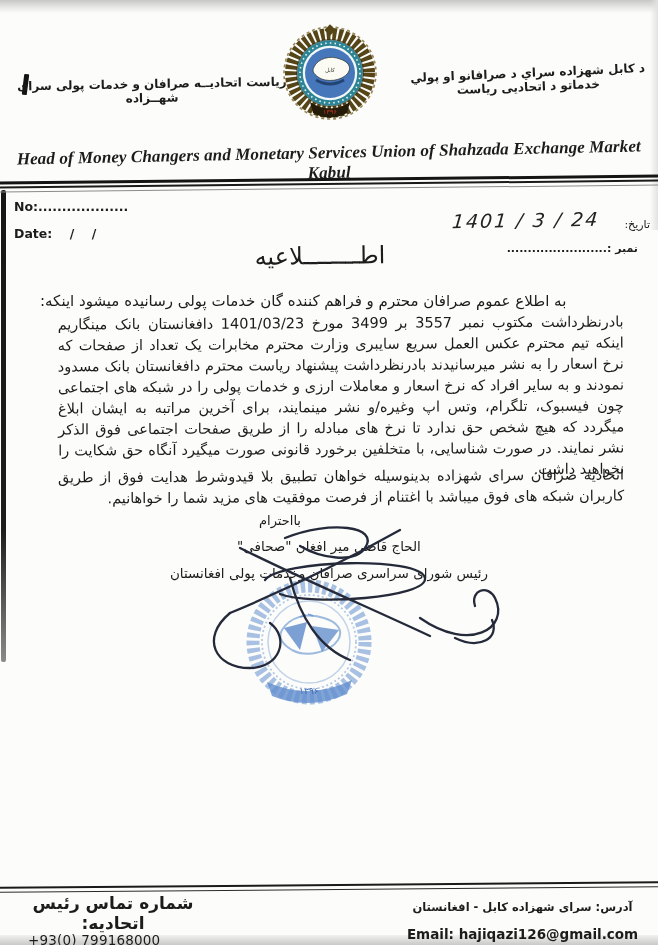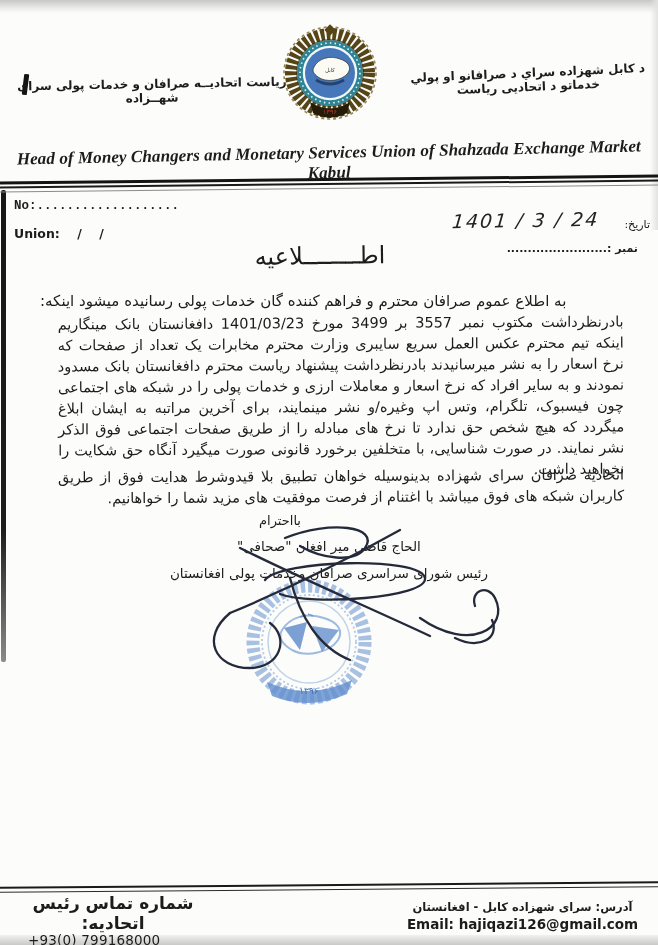--- a/index.html
+++ b/index.html
@@ -27,21 +27,21 @@
   .logo{position:absolute;left:278px;top:24px;width:104px;height:106px;}
   .title-en{position:absolute;left:0;top:143px;width:658px;text-align:center;
     font-family:"Liberation Serif",serif;font-style:italic;font-weight:bold;
     font-size:17px;transform:rotate(-1.2deg);letter-spacing:.1px;}
   .rule-head{position:absolute;left:-4px;top:178px;width:666px;transform:rotate(-0.6deg);}
   .rule-head .r1{height:2.5px;background:#141414;margin-bottom:2.5px;}
   .rule-head .r2{height:2.2px;background:#1a1a1a;margin-bottom:2.5px;}
   .rule-head .r3{height:1px;background:#8b8b89;}
 
   
-  .no-en{position:absolute;left:14px;top:199px;font-weight:bold;font-size:12.5px;white-space:pre;font-family:Liberation Mono, monospace;}
+  .no-en{position:absolute;left:14px;top:199px;font-weight:bold;font-size:12.5px;white-space:pre;}
   .date-en{position:absolute;left:14px;top:226px;font-weight:bold;font-size:12.5px;white-space:pre;}
   .no-fa{position:absolute;right:20px;top:208px;direction:rtl;font-weight:bold;font-size:11px;margin-top:34px;}
   .date-fa{position:absolute;right:8px;top:218px;direction:rtl;font-weight:normal;font-size:11px;}
   .date-hand{position:absolute;right:58px;top:209px;direction:ltr;
     font-size:19px;font-style:italic;letter-spacing:2px;color:#232323;
     transform:rotate(-1deg) skewX(-6deg);font-weight:400;}
 
   
   .n-title{position:absolute;left:0;top:242px;width:640px;text-align:center;
     direction:rtl;font-size:24px;transform:rotate(-0.8deg);}
@@ -61,21 +61,21 @@
 
   
   .rule-foot{position:absolute;left:-4px;top:884px;width:666px;transform:rotate(-0.5deg);}
   .rule-foot .r1{height:2px;background:#1a1a1a;margin-bottom:2.5px;}
   .rule-foot .r2{height:1.6px;background:#2a2a2a;}
   .f-left{position:absolute;left:28px;top:893px;width:170px;}
   .f-left .lbl{direction:rtl;text-align:center;font-weight:bold;font-size:17px;}
   .f-left .ph{direction:ltr;text-align:left;font-weight:normal;font-size:13.5px;line-height:15px;letter-spacing:.2px;}
   .f-right{position:absolute;left:400px;top:892px;width:245px;text-align:center;}
   .f-right .addr{direction:rtl;font-weight:bold;font-size:11.5px;margin-top:8px;}
-  .f-right .mail{direction:ltr;font-weight:bold;font-size:13.5px;margin-top:2px;}
+  .f-right .mail{direction:ltr;font-weight:bold;font-size:13.5px;margin-top:12px;}
 </style>
 </head>
 <body>
 
 <div class="edge-top"></div>
 <div class="edge-bottom"></div>
 <div class="edge-right"></div>
 <div class="edge-left-dark"></div>
 <div class="corner-mark"></div>
 
@@ -99,21 +99,21 @@
 
 <div class="title-en">Head of Money Changers and Monetary Services Union of Shahzada Exchange Market Kabul</div>
 
 <div class="rule-head">
   <div class="r1"></div>
     <div class="r2"></div>
     <div class="r3"></div>
 </div>
 
 <div class="no-en">No:...................</div>
-<div class="date-en">Union:    /    /</div>
+<div class="date-en">Date:    /    /</div>
 <div class="no-fa">نمبر :........................</div>
 <div class="date-fa">تاریخ:</div>
 <div class="date-hand">1401 / 3 / 24</div>
 
 <div class="n-title">اطــــــــلاعیه</div>
 <div class="n-intro">به اطلاع عموم صرافان محترم و فراهم کننده گان خدمات پولی رسانیده میشود اینکه:</div>
 <div class="n-p1">بادرنظرداشت مکتوب نمبر 3557 بر 3499 مورخ 1401/03/23 دافغانستان بانک مینگاریم اینکه تیم محترم عکس العمل سریع سایبری وزارت محترم مخابرات یک تعداد از صفحات که نرخ اسعار را به نشر میرسانیدند بادرنظرداشت پیشنهاد ریاست محترم دافغانستان بانک مسدود نمودند و به سایر افراد که نرخ اسعار و معاملات ارزی و خدمات پولی را در شبکه های اجتماعی چون فیسبوک، تلگرام، وتس اپ وغیره/و نشر مینمایند، برای آخرین مراتبه به ایشان ابلاغ میگردد که هیچ شخص حق ندارد تا نرخ های مبادله را از طریق صفحات اجتماعی فوق الذکر نشر نمایند. در صورت شناسایی، با متخلفین برخورد قانونی صورت میگیرد آنگاه حق شکایت را نخواهید داشت.</div>
 <div class="n-p2">اتحادیه صرافان سرای شهزاده بدینوسیله خواهان تطبیق بلا قیدوشرط هدایت فوق از طریق کاربران شبکه های فوق میباشد با اغتنام از فرصت موفقیت های مزید شما را خواهانیم.</div>
 
 <div class="s-salut">بااحترام</div>

